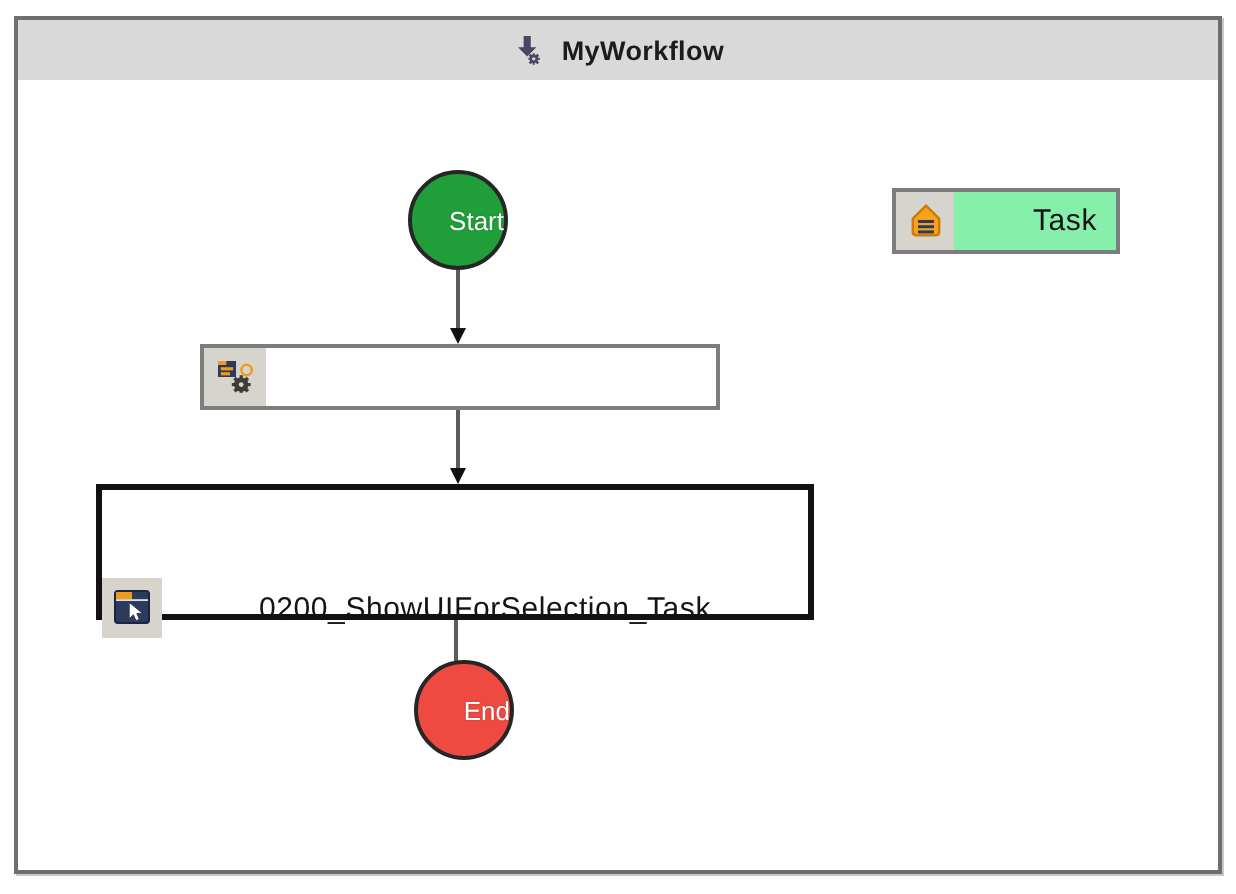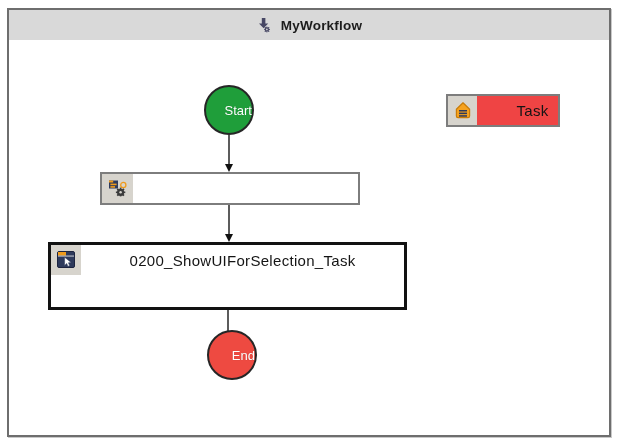--- a/index.html
+++ b/index.html
@@ -56,41 +56,41 @@
     font-size: 15px; color: #141414; letter-spacing: 0.3px;
     white-space: nowrap;
   }
   .task2 {
     position: absolute;
     left: 48px; top: 242px; width: 359px; height: 68px;
     background: #ffffff;
     border: 3px solid #121212;
   }
   .task2 .row {
-    display: flex; align-items: stretch; height: 30px;
+    display: flex; align-items: stretch; height: 30px; margin-top: 44px;
   }
   .task2 .icon-cell { width: 30px; height: 30px; }
   .connector {
     position: absolute; width: 9px;
     display: flex; flex-direction: column; align-items: center;
   }
   .connector .line { width: 2px; background: #5c5c5c; }
   .connector .arrowhead {
     width: 0; height: 0;
     border-left: 4.5px solid transparent;
     border-right: 4.5px solid transparent;
     border-top: 8px solid #111111;
   }
   .c1 { left: 224px; top: 135px; } .c1 .line { height: 29px; }
   .c2 { left: 224px; top: 205px; } .c2 .line { height: 29px; }
   .c3 { left: 223px; top: 310px; } .c3 .line { height: 32px; }
   .palette-box {
     position: absolute;
     left: 446px; top: 94px; width: 114px; height: 33px;
-    background: #ef4444;
+    background: #86efac;
     border: 2px solid #7d7d7d;
     display: flex; align-items: stretch; gap: 30px;
   }
   .palette-box .icon-cell { width: 29px; }
   svg { display: block; }
 </style>
 </head>
 <body>
 
 <div class="frame">

